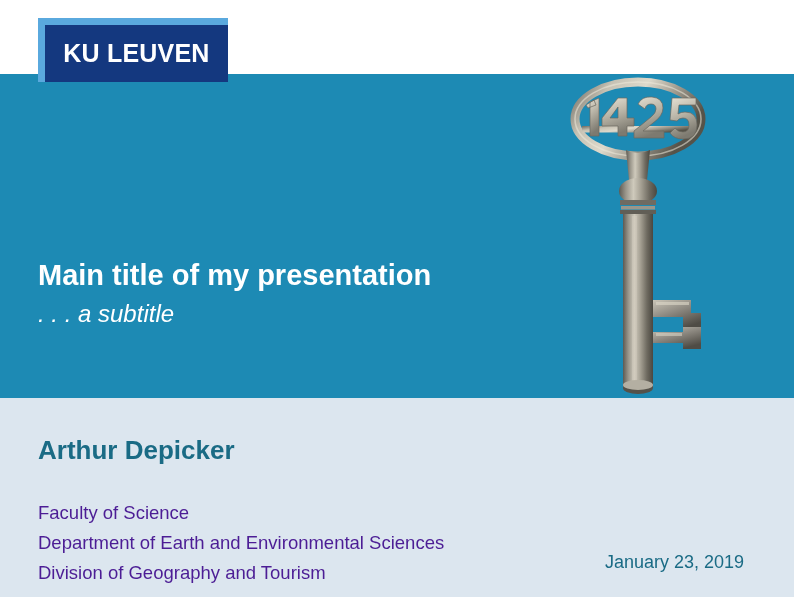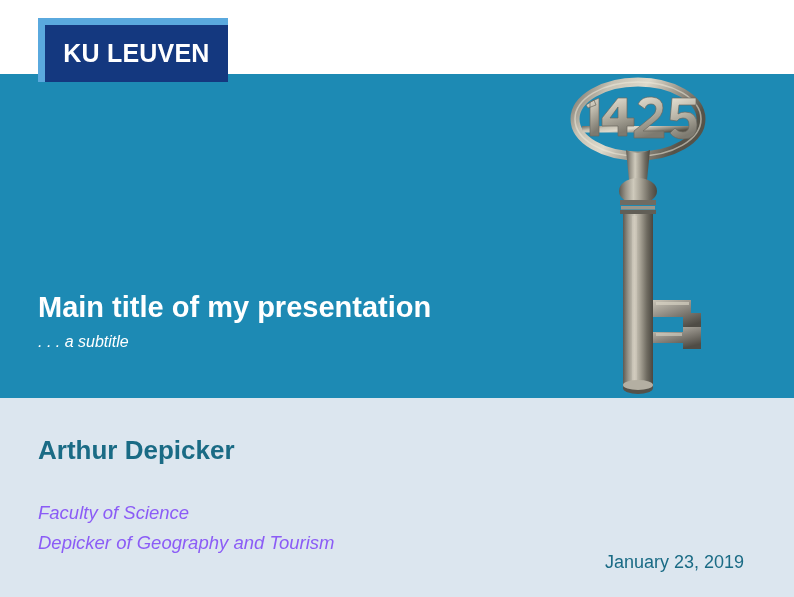--- a/index.html
+++ b/index.html
@@ -76,25 +76,24 @@
     left: 38px;
     top: 258px;
     z-index: 4;
   }
   .main-title {
     color: #ffffff;
     font-size: 29px;
     font-weight: bold;
     line-height: 1.18;
     white-space: nowrap;
-    margin-top: 32px;
   }
   .subtitle {
     color: #ffffff;
-    font-size: 16px;
+    font-size: 24px;
     font-style: italic;
     line-height: 1.2;
     margin-top: 8px;
     white-space: nowrap;
   }
 
   
   .author {
     position: absolute;
     left: 38px;
@@ -102,23 +101,22 @@
     color: #1a6b85;
     font-size: 26px;
     font-weight: bold;
     line-height: 1.2;
     white-space: nowrap;
   }
   .affiliation {
     position: absolute;
     left: 38px;
     top: 498px;
-    color: #8b5cf6;
+    color: #4c1d95;
     font-size: 18.5px;
-    font-style: italic;
     line-height: 1.63;
     white-space: nowrap;
   }
   .affiliation div {
     white-space: nowrap;
   }
   .date {
     position: absolute;
     right: 50px;
     top: 552px;
@@ -227,18 +225,19 @@
 
   <div class="title-block">
     <div class="main-title">Main title of my presentation</div>
     <div class="subtitle">. . . a subtitle</div>
   </div>
 
   <div class="author">Arthur Depicker</div>
 
   <div class="affiliation">
     <div>Faculty of Science</div>
-    <div>Depicker of Geography and Tourism</div>
+    <div>Department of Earth and Environmental Sciences</div>
+    <div>Division of Geography and Tourism</div>
   </div>
 
   <div class="date">January 23, 2019</div>
 
 </div>
 
 </body></html>

